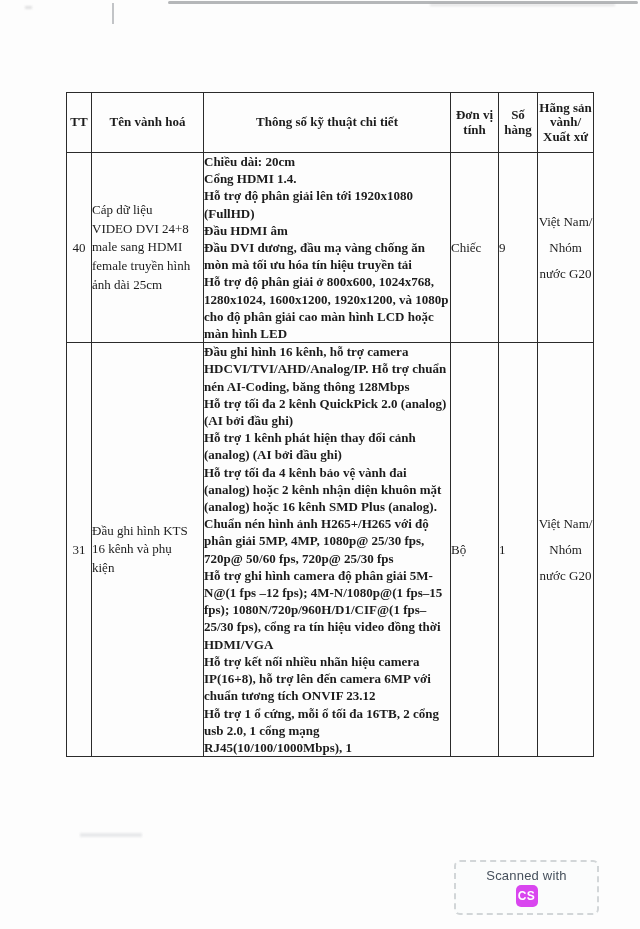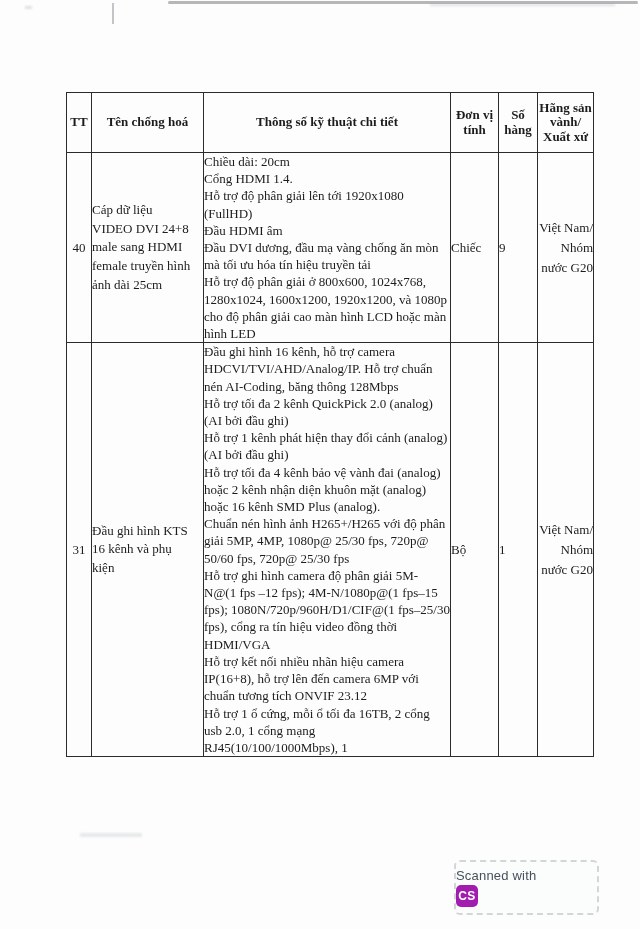--- a/index.html
+++ b/index.html
@@ -48,48 +48,49 @@
     line-height:18.6px;
     white-space:pre-line;
     vertical-align:middle;
   }
   td.spec{
     vertical-align:top;
     padding:2px 3px 0 6px;
     line-height:17.2px;
     white-space:pre-line;
     font-size:12.9px;
+    font-weight:bold;
   }
   td.unit, td.qty{}
   td.origin{
-    text-align:right;
-    line-height:20px;
+    text-align:center;
+    line-height:26px;
     padding:2px 3px;
   }
   tr.r-header{height:60px;}
   tr.r-30{height:170px;}
   tr.r-31{height:383px;}
 
   
   .cs-badge{
     position:absolute;left:454px;top:860px;width:141px;height:51px;
     border:2px dashed #d2d6d8;border-radius:6px;
     background:#fbfcfc;
     font-family:"Liberation Sans", sans-serif;
-    display:flex;flex-direction:column;align-items:flex-start;justify-content:center;
+    display:flex;flex-direction:column;align-items:center;justify-content:center;
     gap:2px;
   }
   .cs-scanned{
     font-size:13px;color:#46505c;letter-spacing:.2px;
   }
   .cs-row{display:flex;align-items:center;gap:5px;}
   .cs-icon{
     width:22px;height:22px;border-radius:5px;
     background:linear-gradient(180deg,#1726346 0%,#172634 68%,#1ec7a3 100%);
-    background-color:#a21caf;
+    background-color:#d946ef;
     color:#ffffff;font-size:12px;font-weight:bold;
     display:flex;align-items:center;justify-content:center;
     letter-spacing:.3px;
   }
   .cs-name{
     font-size:19px;font-weight:bold;color:#202c3b;letter-spacing:-.2px;
   }
   .cs-tm{font-size:8px;vertical-align:top;color:#202c3b;}
 </style>
 </head>
@@ -108,21 +109,21 @@
       <col style="width:25px">
       <col style="width:112px">
       <col style="width:247px">
       <col style="width:48px">
       <col style="width:39px">
       <col style="width:56px">
     </colgroup>
     <tbody>
         <tr class="r-header">
       <th>TT</th>
-      <th>Tên chống hoá</th>
+      <th>Tên vành hoá</th>
       <th>Thông số kỹ thuật chi tiết</th>
       <th>Đơn vị tính</th>
       <th>Số hàng</th>
       <th>Hãng sản vành/ Xuất xứ</th>
     </tr>
     <tr class="r-30">
       <td class="tt">40</td>
       <td class="name">Cáp dữ liệu
 VIDEO DVI 24+8
 male sang HDMI

